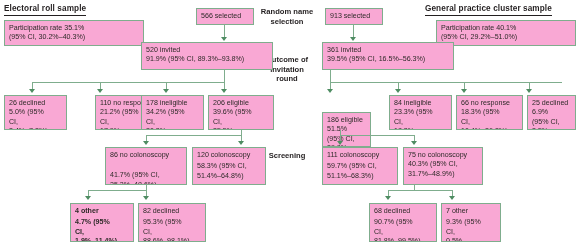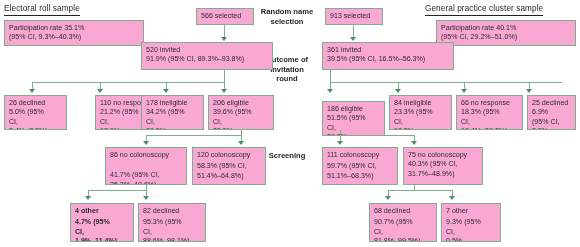--- a/index.html
+++ b/index.html
@@ -12,21 +12,21 @@
     width: 580px;
     height: 247px;
     background: #ffffff;
     font-family: "Liberation Sans", sans-serif;
     color: #231f20;
     overflow: hidden;
   }
   .hdr {
     position: absolute;
     font-size: 8.2px;
-    font-weight: normal;
+    font-weight: bold;
     letter-spacing: 0.1px;
     white-space: nowrap;
     padding-bottom: 1.5px;
     border-bottom: 1px solid #231f20;
   }
   .stage {
     position: absolute;
     font-size: 7.6px;
     font-weight: bold;
     line-height: 9.6px;
@@ -72,21 +72,21 @@
 
   <div class="stage" style="left:254px; top:7px; width:66px;">Random name
 selection</div>
   <div class="stage" style="left:254px; top:55px; width:66px;">Outcome of
 invitation
 round</div>
   <div class="stage" style="left:254px; top:151px; width:66px;">Screening</div>
 
   <div class="box" style="left:4px; top:20px; width:140px; height:26px;">
     <div class="l1">Participation rate 35.1%</div>
-    <div class="l2">(95% CI, 9.3%–40.3%)</div>
+    <div class="l2">(95% CI, 30.2%–40.3%)</div>
   </div>
   <div class="box" style="left:436px; top:20px; width:140px; height:26px;">
     <div class="l1">Participation rate 40.1%</div>
     <div class="l2">(95% CI, 29.2%–51.0%)</div>
   </div>
 
   <div class="box" style="left:196px; top:8px; width:58px; height:17px;">
     <div class="l1">566 selected</div>
   </div>
   <div class="ln v" style="left:224px; top:25px; height:14px;"></div>
@@ -180,21 +180,21 @@
   <div class="ln h" style="left:330px; top:82px; width:232px;"></div>
   <div class="ln v" style="left:330px; top:82px; height:9px;"></div>
   <div class="ln v" style="left:398px; top:82px; height:9px;"></div>
   <div class="ln v" style="left:464px; top:82px; height:9px;"></div>
   <div class="ln v" style="left:529px; top:82px; height:9px;"></div>
   <div class="arw" style="left:327px; top:89px;"></div>
   <div class="arw" style="left:395px; top:89px;"></div>
   <div class="arw" style="left:461px; top:89px;"></div>
   <div class="arw" style="left:526px; top:89px;"></div>
 
-  <div class="box" style="left:322px; top:101px; width:63px; height:35px;">
+  <div class="box" style="left:322px; top:112px; width:49px; height:35px;">
     <div class="l1">186 eligible</div>
     <div class="l2">51.5%  (95% CI,
 39.8%–63.3%)</div>
   </div>
   <div class="box" style="left:389px; top:95px; width:63px; height:35px;">
     <div class="l1">84 ineligible</div>
     <div class="l2">23.3%  (95% CI,
 18.3%–28.3%)</div>
   </div>
   <div class="box" style="left:456px; top:95px; width:67px; height:35px;">

